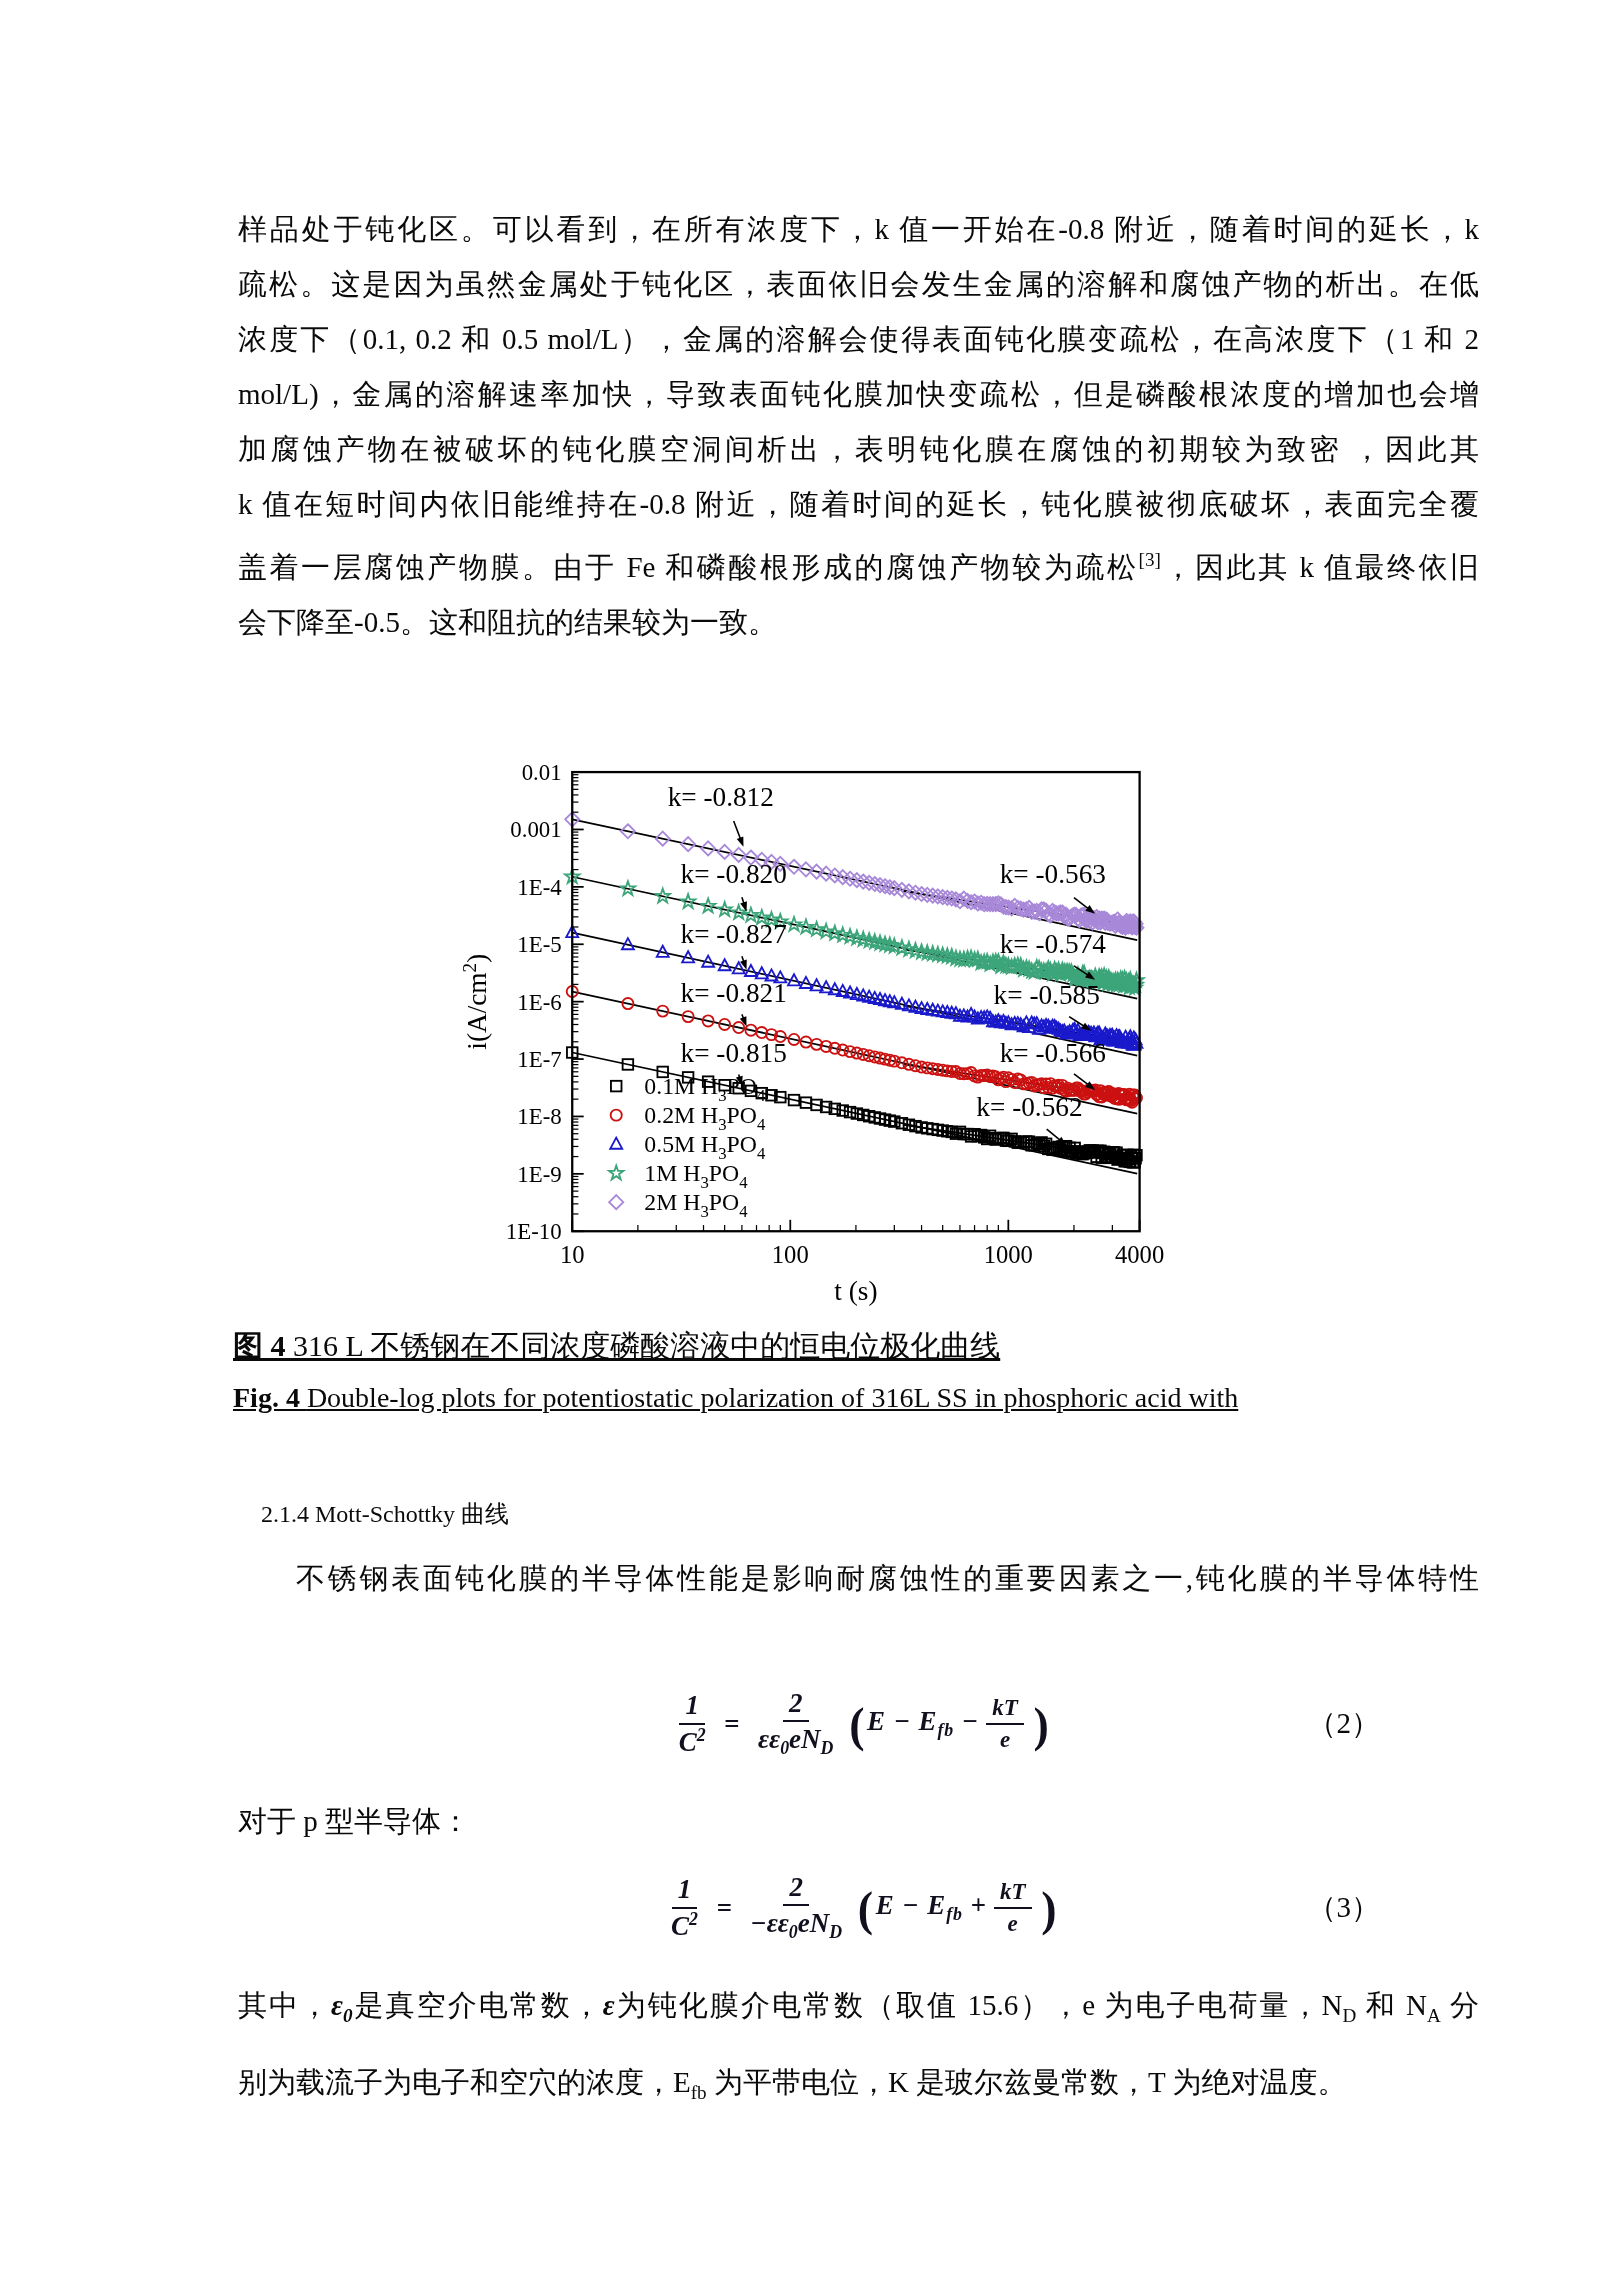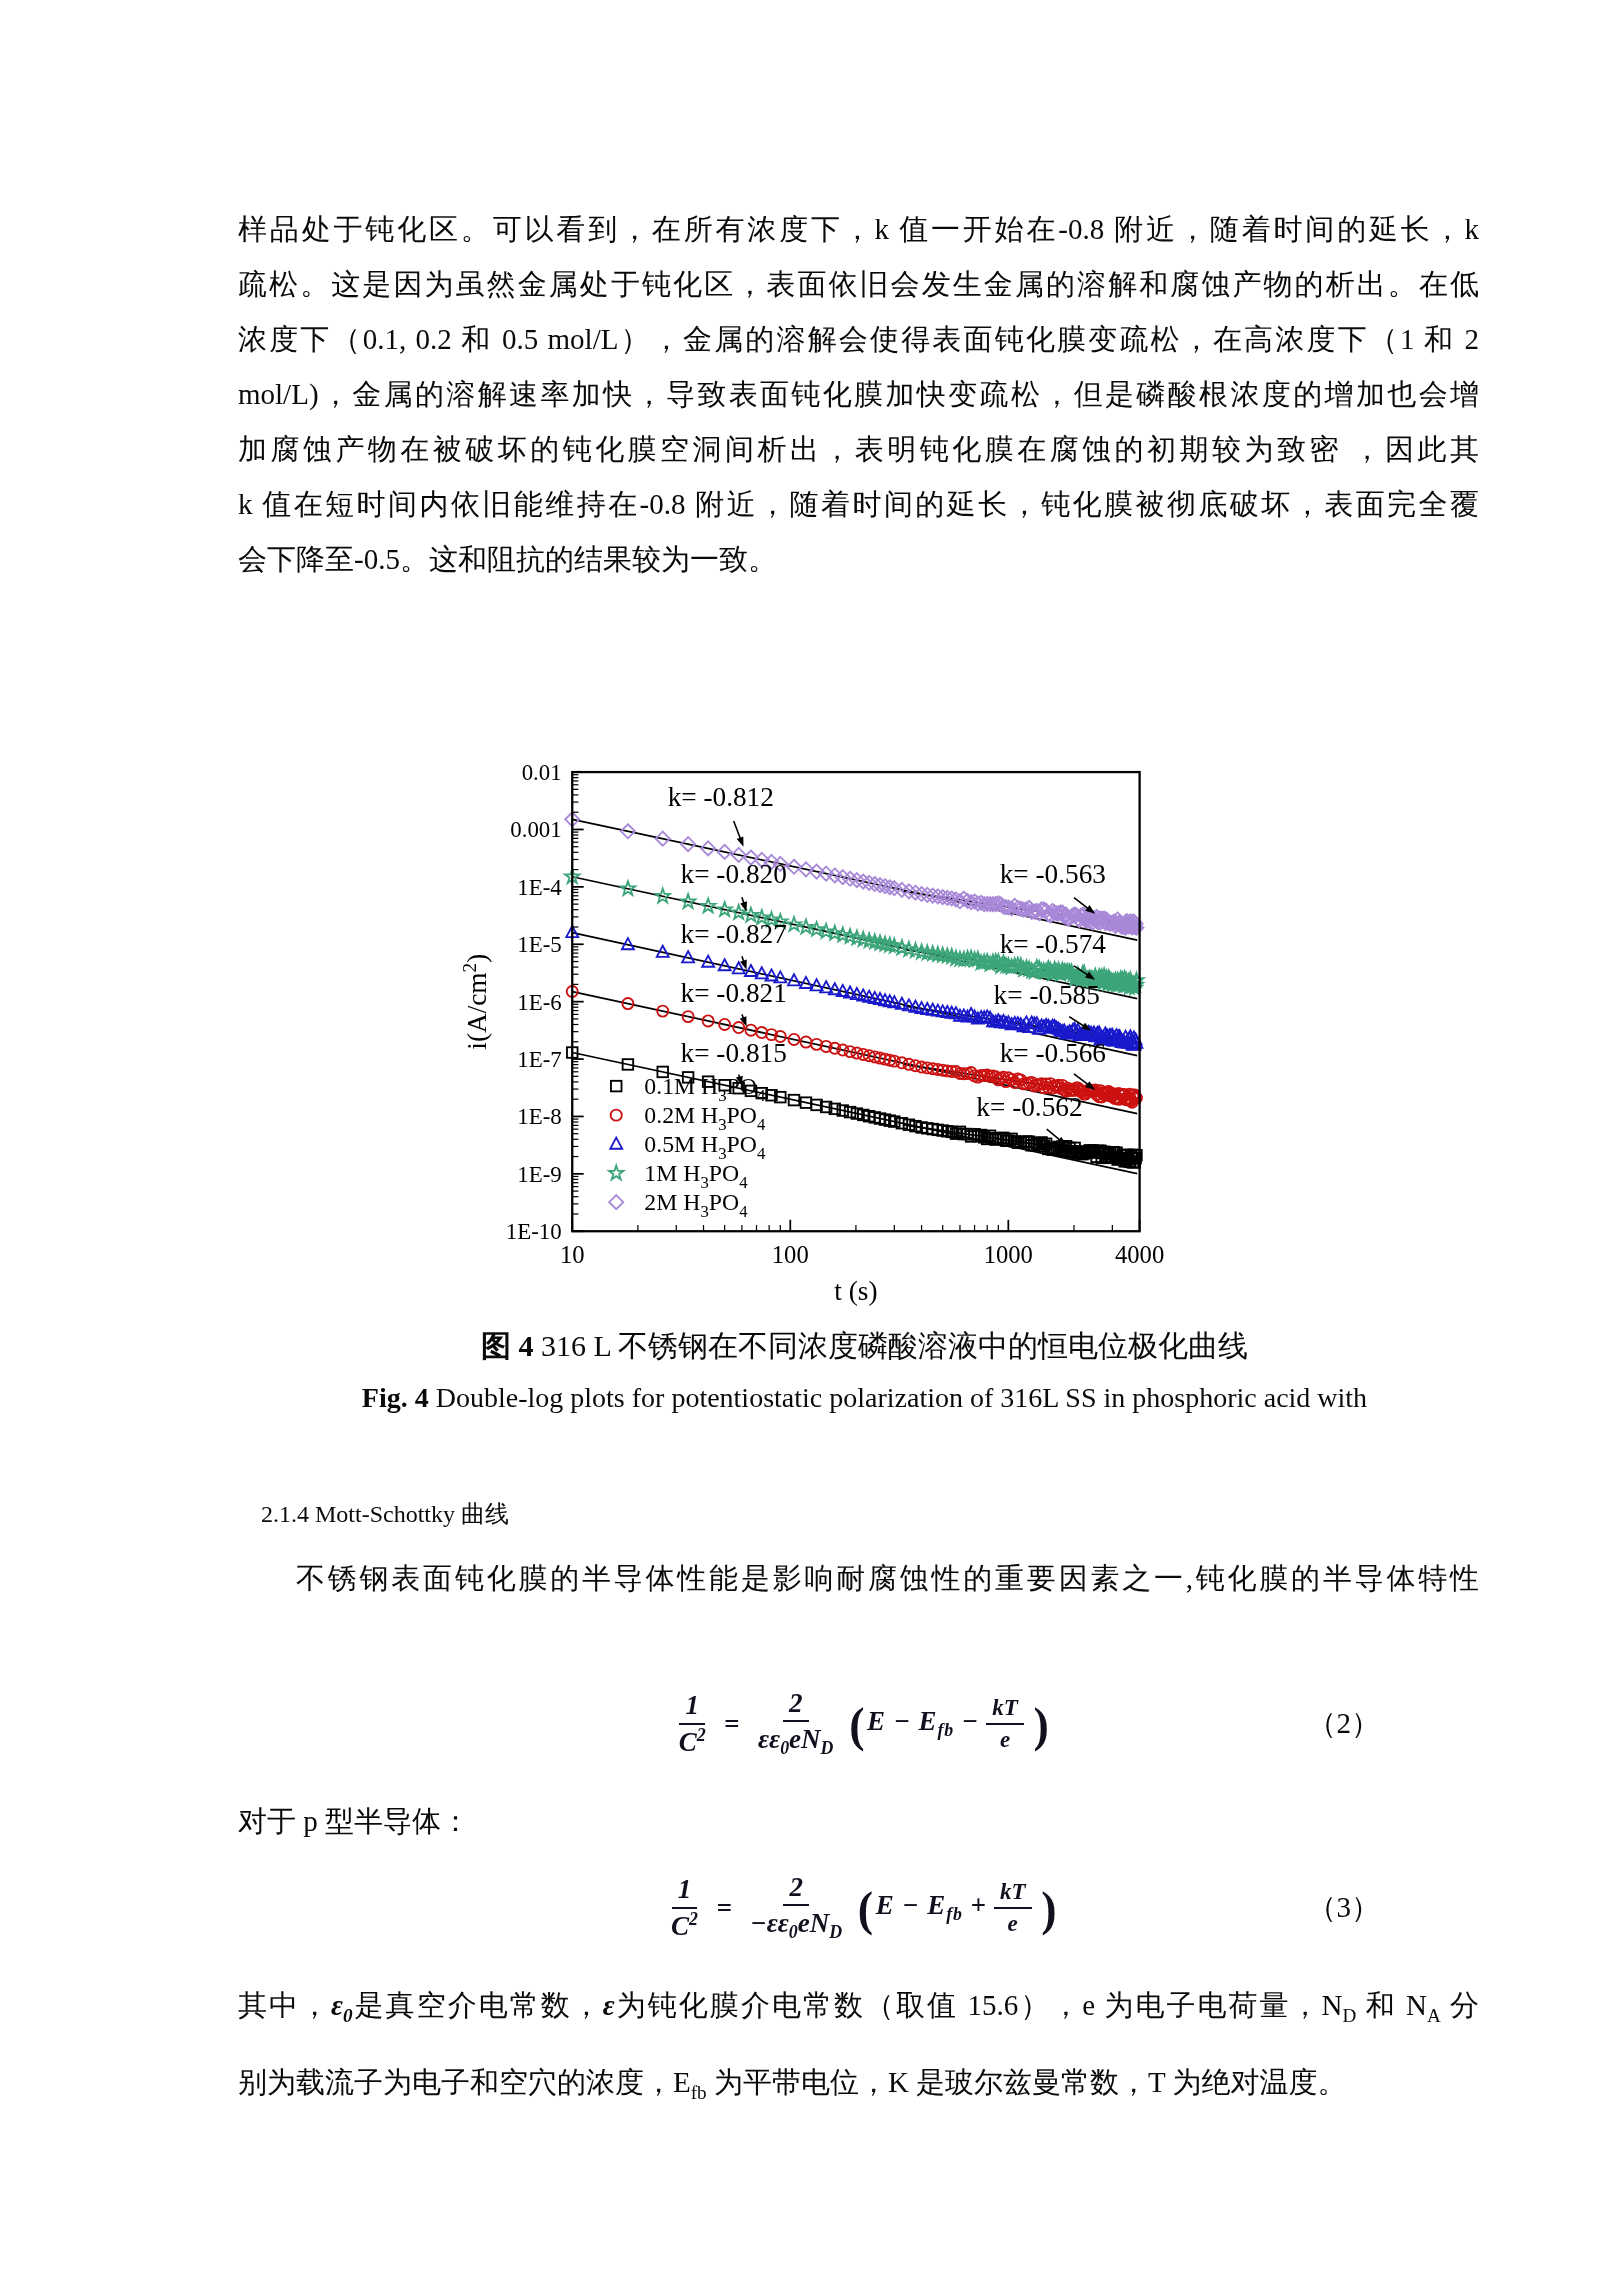--- a/index.html
+++ b/index.html
@@ -9,21 +9,21 @@
   .pline{white-space:nowrap;}
   .jline{white-space:normal;text-align:justify;text-align-last:justify;}
   sub{font-size:0.66em;vertical-align:sub;}
   sup{font-size:0.66em;vertical-align:super;}
   .b{font-weight:bold;}
   .sym{font-style:italic;font-weight:bold;}
   .indent{text-indent:2em;}
   
   #figure4{position:absolute;left:449px;top:758px;width:725px;height:570px;text-align:right;}
   
-  .capline{position:absolute;left:244px;width:1241px;text-align:center;font-size:30px;}
+  .capline{position:absolute;left:233px;width:1241px;font-size:30px;text-decoration:underline;}
   
   #sec-heading{position:absolute;left:261px;top:1498px;font-size:24px;font-weight:normal;}
   
   .eq-row{position:absolute;left:238px;width:1241px;height:106px;display:flex;align-items:center;justify-content:center;}
   .eq{display:inline-flex;align-items:center;font-style:italic;font-weight:bold;font-size:27px;color:#10101e;}
   .frac{display:inline-flex;flex-direction:column;align-items:center;margin:0 7px;line-height:1.12;}
   .frac .fnum{display:block;padding:0 6.2px 1.8px 6.2px;border-bottom:2.6px solid #10101e;}
   .frac .fden{display:block;padding:1.8px 6.2px 0 6.2px;}
   .frac.small{font-size:23px;}
   .eqop{margin:0 5.3px;}
@@ -37,20 +37,21 @@
 
 <div id="page">
 
   <div class="textblock" style="top:202px;">
     <div class="jline"><span>样品处于钝化区。可以看到，在所有浓度下，k 值一开始在-0.8 附近，随着时间的延长，k</span></div>
     <div class="jline"><span>疏松。这是因为虽然金属处于钝化区，表面依旧会发生金属的溶解和腐蚀产物的析出。在低</span></div>
     <div class="jline"><span>浓度下（0.1, 0.2 和 0.5 mol/L），金属的溶解会使得表面钝化膜变疏松，在高浓度下（1 和 2</span></div>
     <div class="jline"><span>mol/L)，金属的溶解速率加快，导致表面钝化膜加快变疏松，但是磷酸根浓度的增加也会增</span></div>
     <div class="jline"><span>加腐蚀产物在被破坏的钝化膜空洞间析出，表明钝化膜在腐蚀的初期较为致密 ，因此其</span></div>
     <div class="jline"><span>k 值在短时间内依旧能维持在-0.8 附近，随着时间的延长，钝化膜被彻底破坏，表面完全覆</span></div>
+    <div class="jline"><span>盖着一层腐蚀产物膜。由于 Fe 和磷酸根形成的腐蚀产物较为疏松</span><sup>[3]</sup><span>，因此其 k 值最终依旧</span></div>
     <div class="pline"><span>会下降至-0.5。这和阻抗的结果较为一致。</span></div>
   </div>
 
   <div id="figure4">
     <svg width="725" height="570" viewBox="0 0 824 648" xmlns="http://www.w3.org/2000/svg">
         <g>
           <line x1="140" y1="334.8151962619789" x2="782.2744583529666" y2="472.60477323288933" stroke="#000" stroke-width="2"></line>
           <line x1="516.4100345439688" y1="416.94706854611076" x2="782.2744583529666" y2="456.2780377857839" stroke="#000" stroke-width="2"></line>
           <rect x="134" y="328.8151962619789" width="12" height="12" fill="none" stroke="#000000" stroke-width="2.1"></rect>
           <rect x="197.27708290368923" y="342.3902689927413" width="12" height="12" fill="none" stroke="#000000" stroke-width="2.1"></rect>

